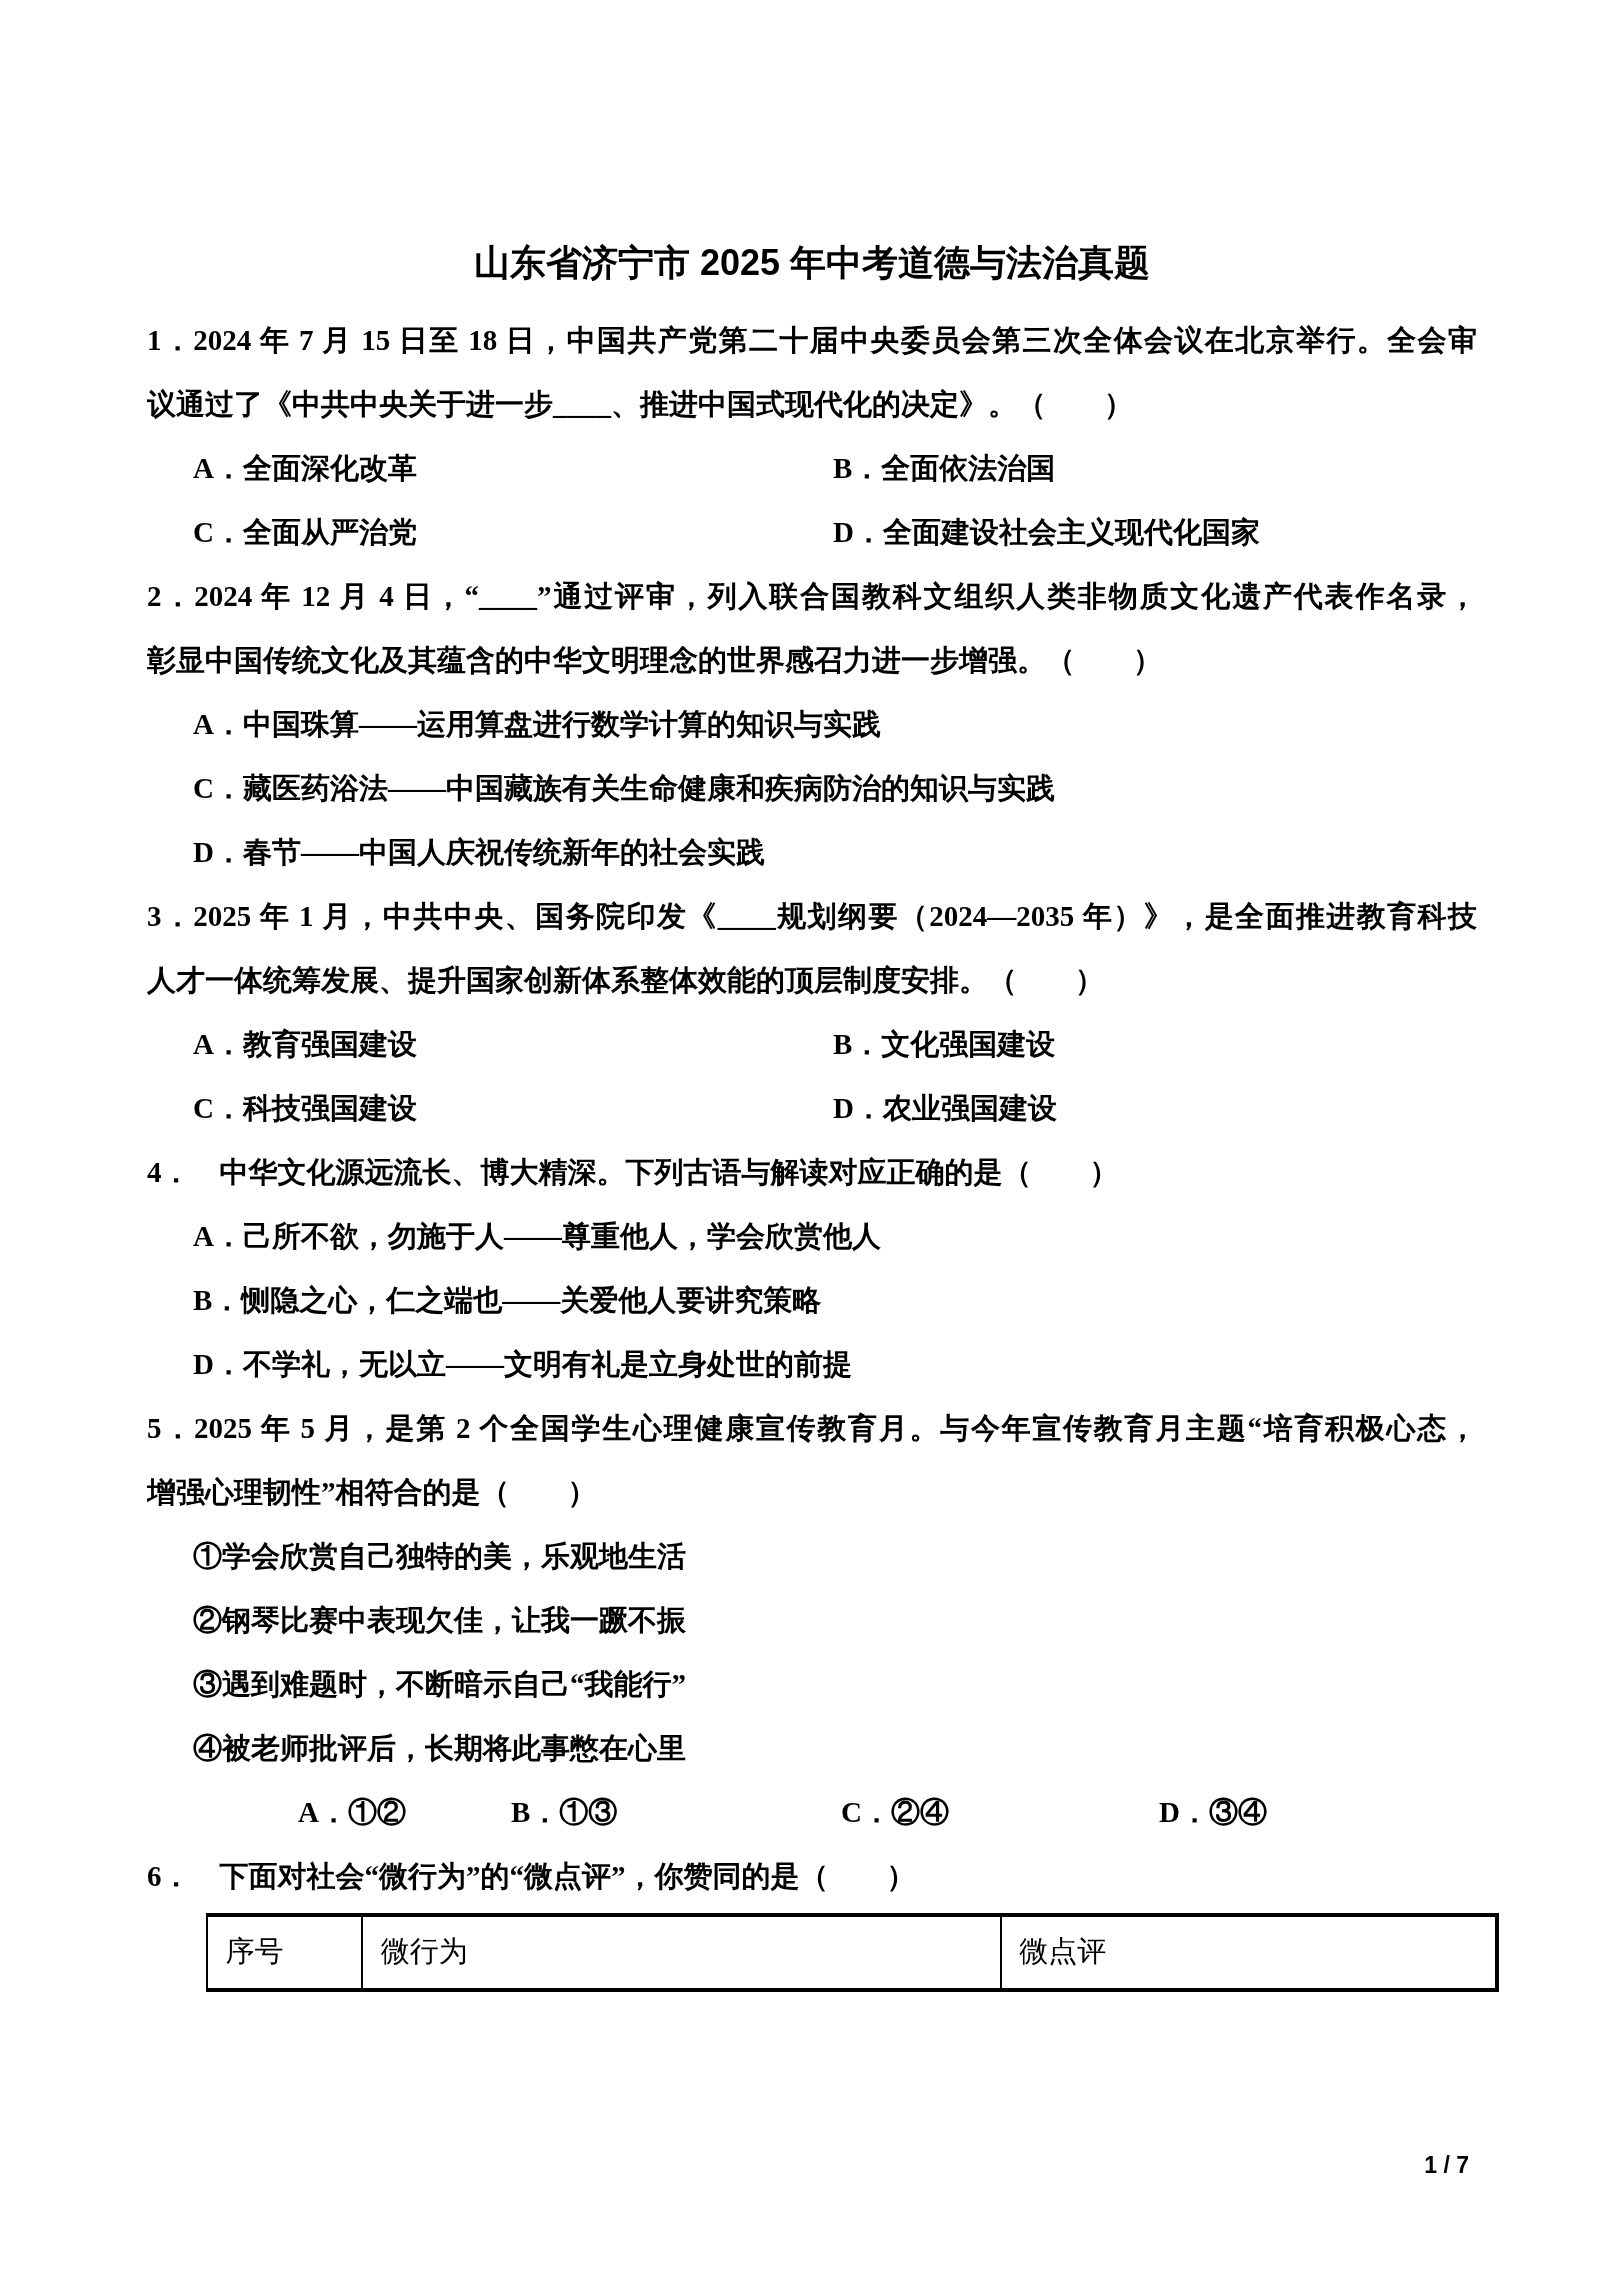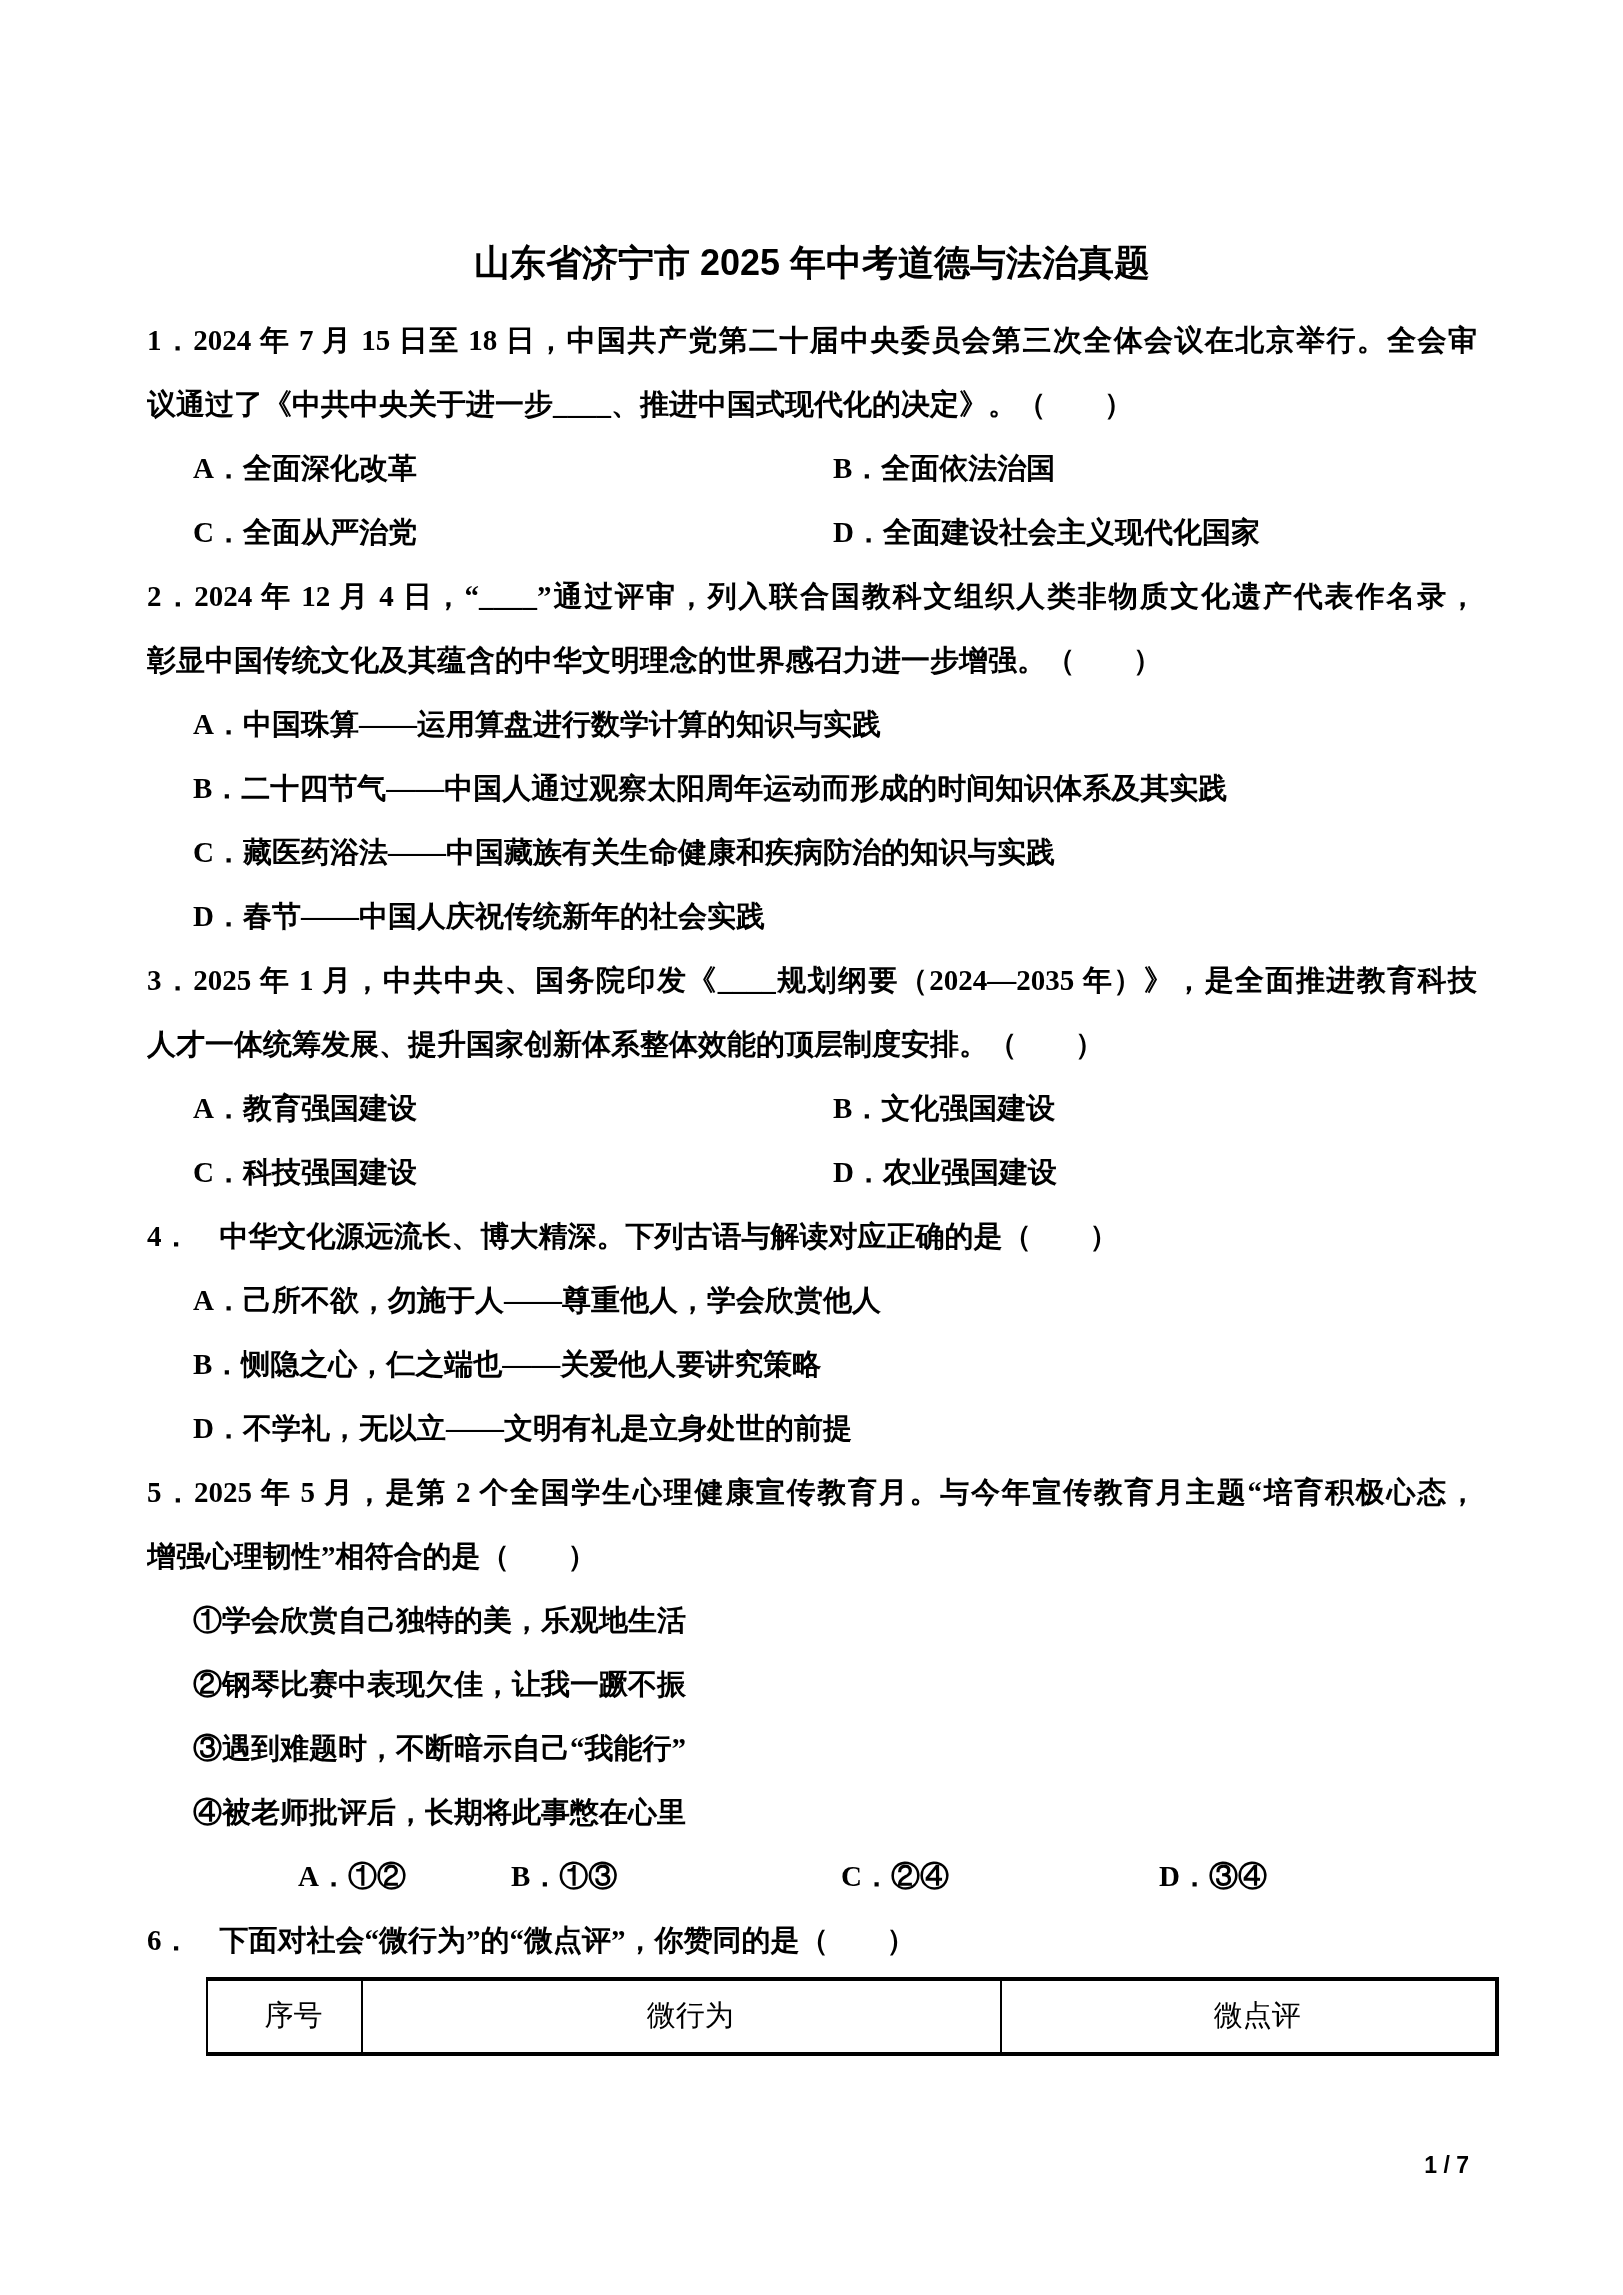--- a/index.html
+++ b/index.html
@@ -52,21 +52,21 @@
     margin-left: 59px;
     margin-top: 4.4px;
     border-top: 4.4px solid #000;
     border-bottom: 4.4px solid #000;
     border-left: 2.2px solid #000;
     border-right: 4.4px solid #000;
   }
   .qtable th {
     border: 2.2px solid #000;
     font-weight: normal;
-    text-align: center;
+    text-align: left;
     vertical-align: middle;
     padding: 0 0 0 17.4px;
     height: 71px;
     font-size: 29px;
     font-family: "Liberation Serif", "DejaVu Serif", serif;
   }
   .col-xh { width: 136px; }
   .col-wxw { width: 619px; }
   .col-wdp { width: 476px; }
   .page-num {
@@ -92,21 +92,20 @@
     <div class="line ind">
       <span class="colA">A．全面深化改革</span><span>B．全面依法治国</span>
     </div>
     <div class="line ind">
       <span class="colA">C．全面从严治党</span><span>D．全面建设社会主义现代化国家</span>
     </div>
 
     <div class="line j">2．2024 年 12 月 4 日，“____”通过评审，列入联合国教科文组织人类非物质文化遗产代表作名录，</div>
     <div class="line">彰显中国传统文化及其蕴含的中华文明理念的世界感召力进一步增强。（　　）</div>
     <div class="line ind">A．中国珠算——运用算盘进行数学计算的知识与实践</div>
-    <div class="line ind">B．二十四节气——中国人通过观察太阳周年运动而形成的时间知识体系及其实践</div>
     <div class="line ind">C．藏医药浴法——中国藏族有关生命健康和疾病防治的知识与实践</div>
     <div class="line ind">D．春节——中国人庆祝传统新年的社会实践</div>
 
     <div class="line j">3．2025 年 1 月，中共中央、国务院印发《____规划纲要（2024—2035 年）》，是全面推进教育科技</div>
     <div class="line">人才一体统筹发展、提升国家创新体系整体效能的顶层制度安排。（　　）</div>
     <div class="line ind">
       <span class="colA">A．教育强国建设</span><span>B．文化强国建设</span>
     </div>
     <div class="line ind">
       <span class="colA">C．科技强国建设</span><span>D．农业强国建设</span>

